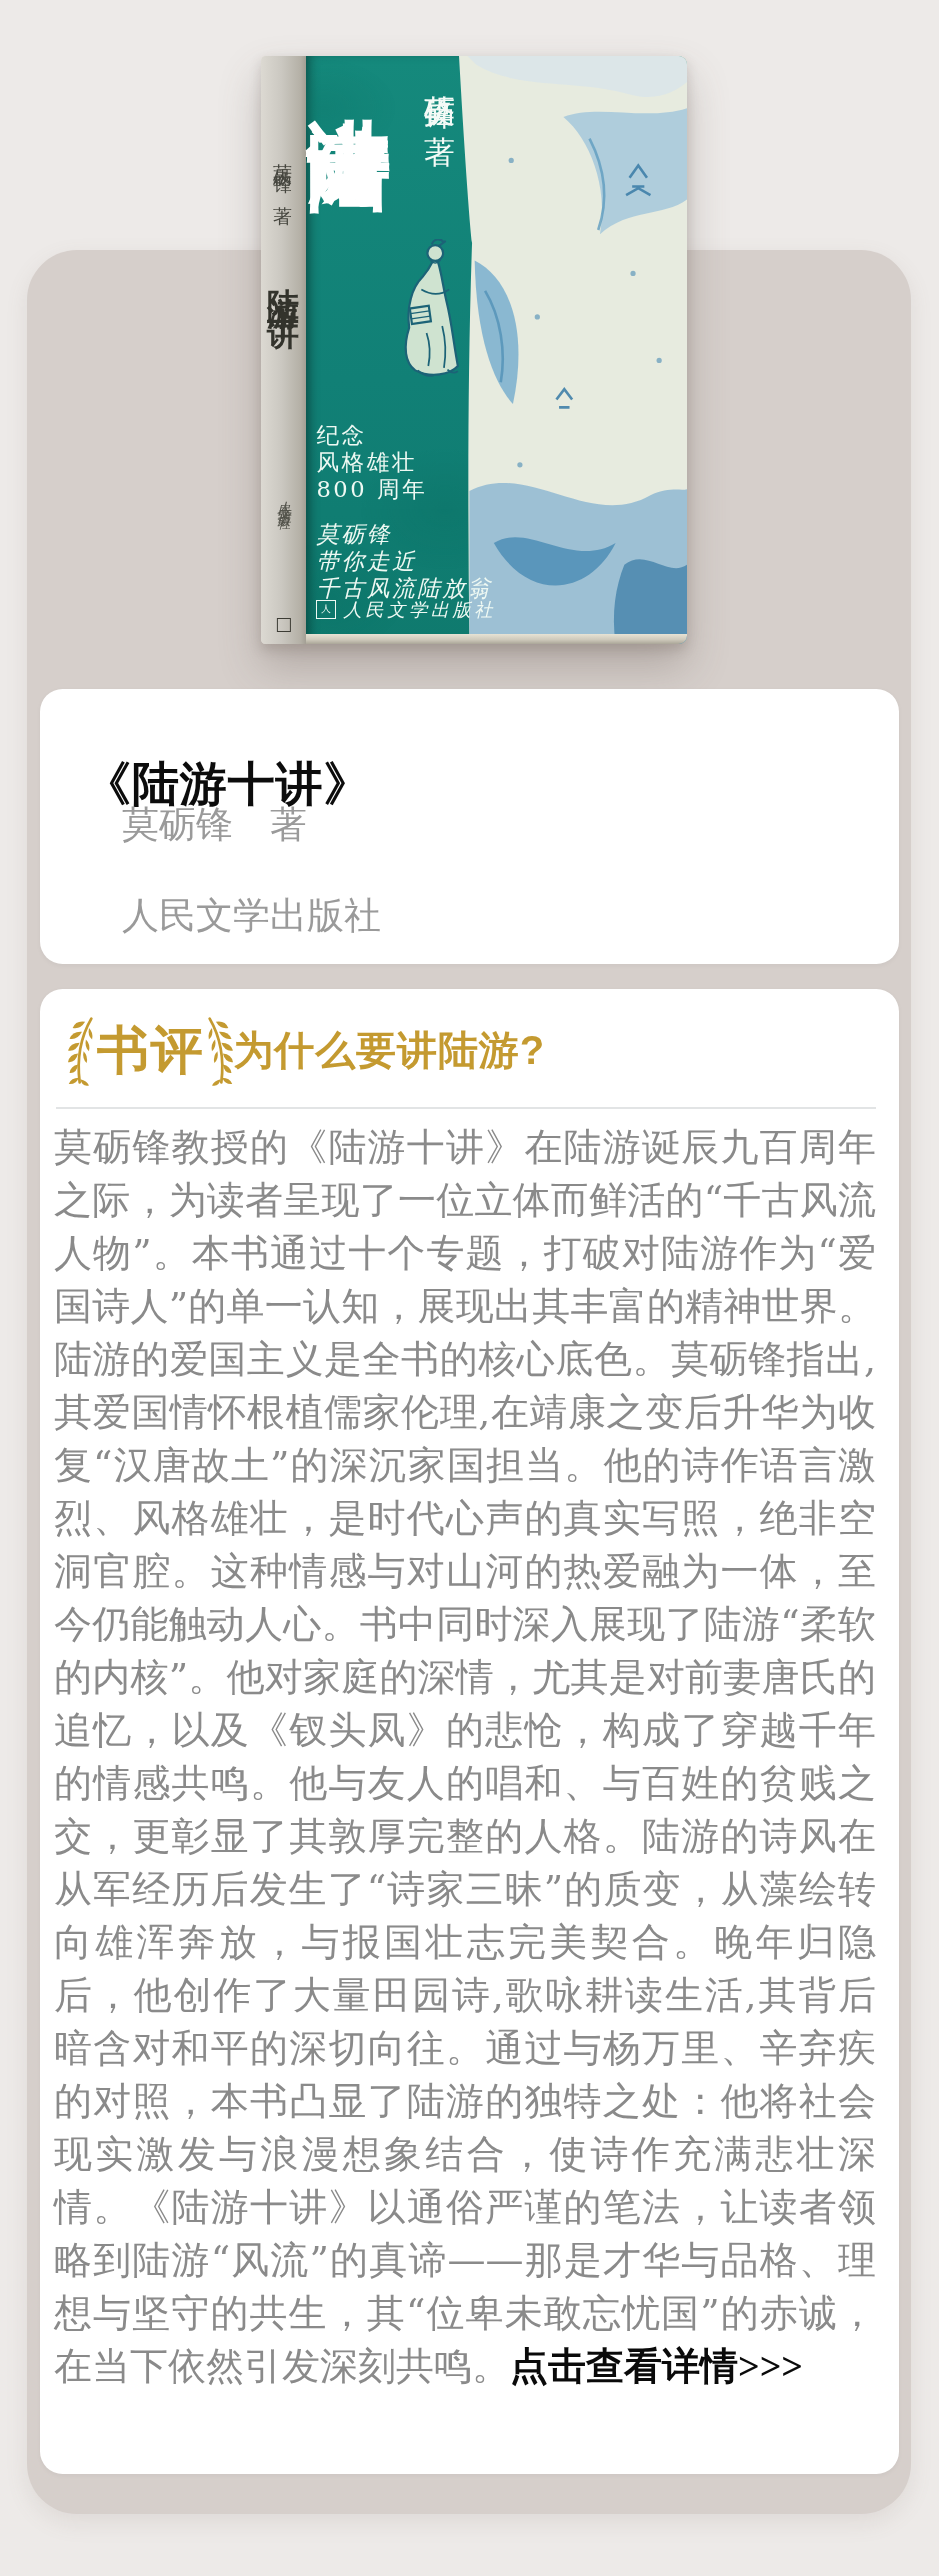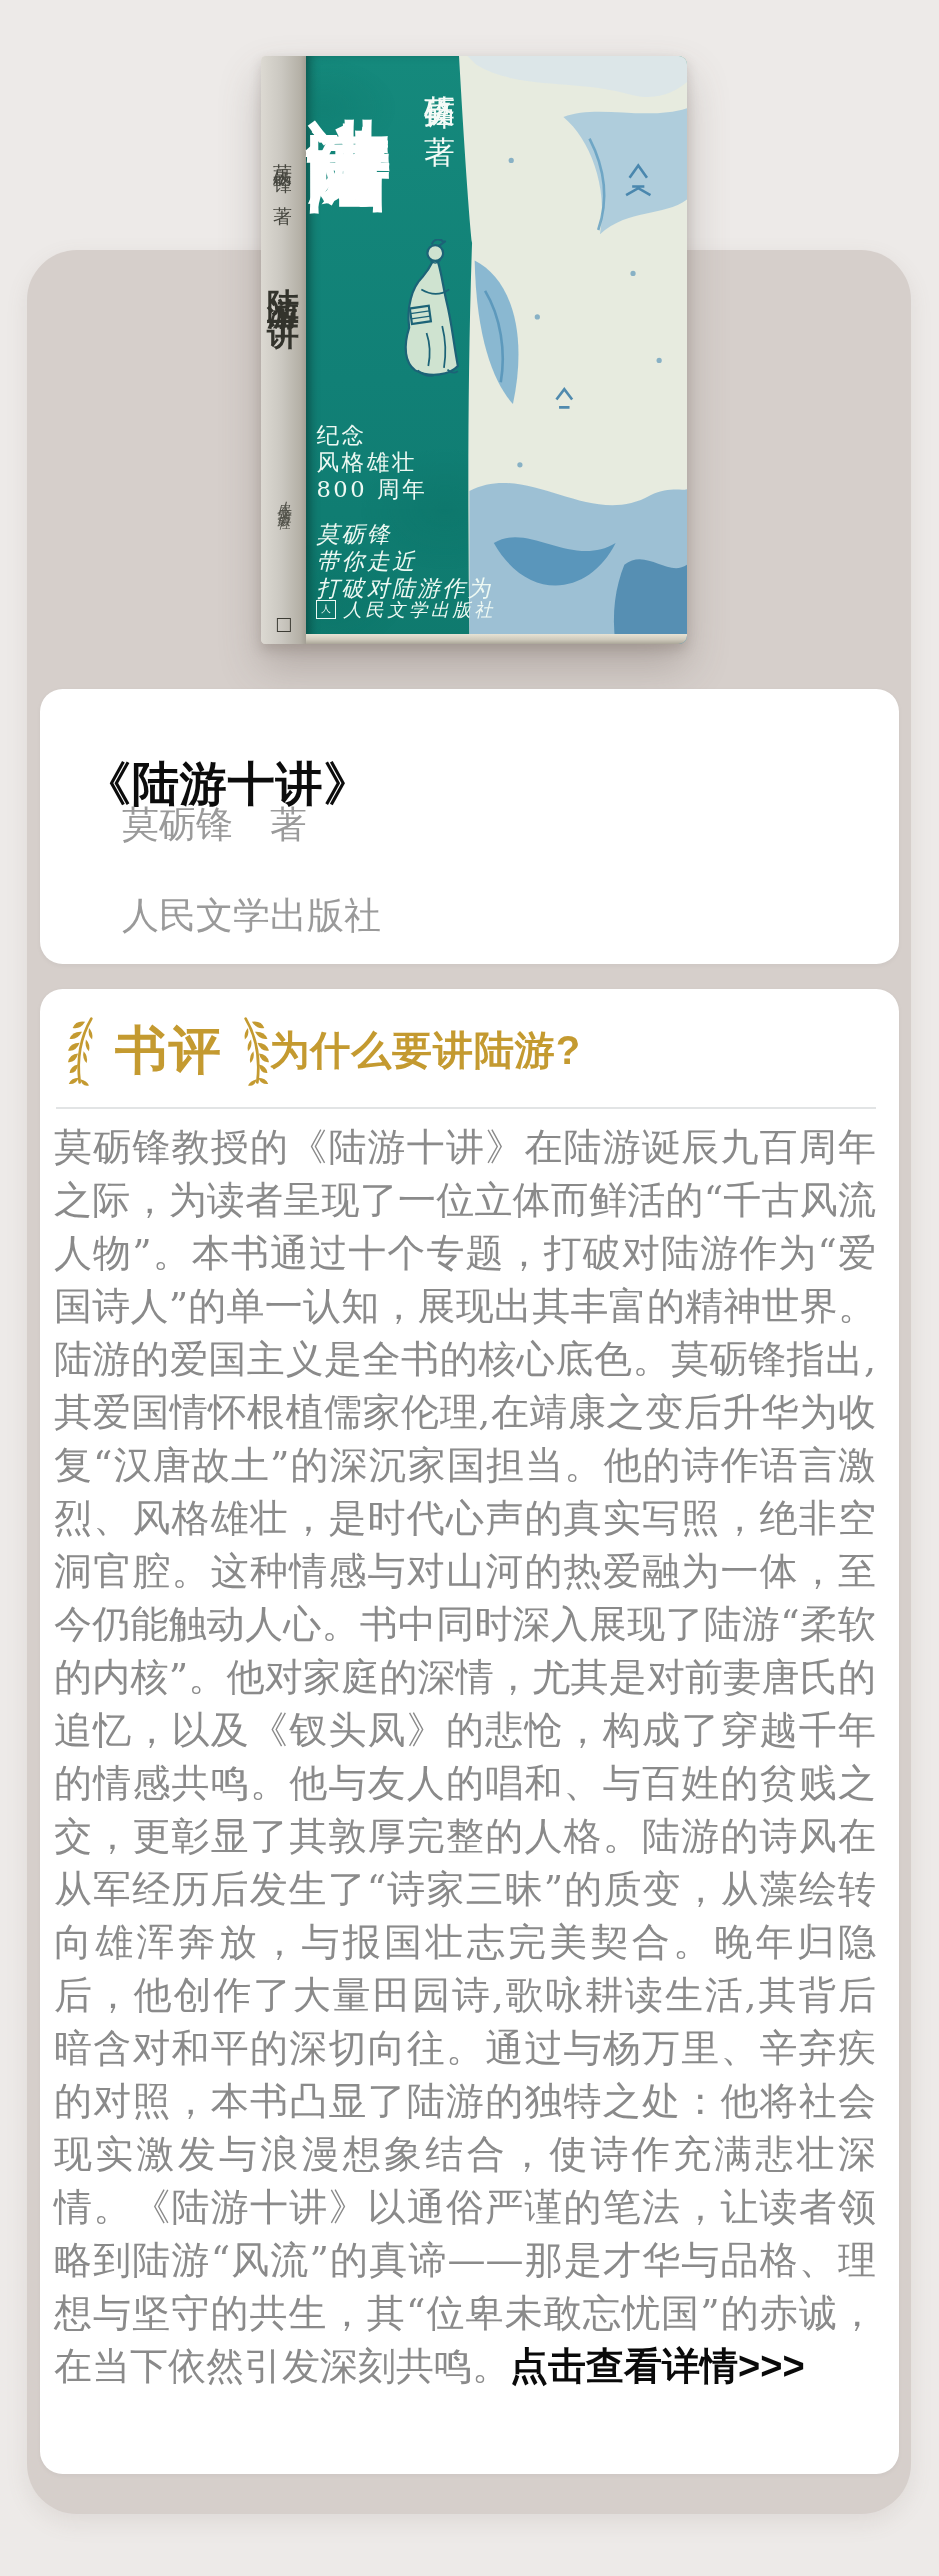--- a/index.html
+++ b/index.html
@@ -62,28 +62,28 @@
   .card{position:absolute;left:40px;width:859px;background:#ffffff;border-radius:22.6px;
     box-shadow:0 1.7px 5.2px rgba(0,0,0,.04);}
   .card-info{top:689px;height:275px;}
   .info-title{position:absolute;left:44px;top:19px;font-size:47px;font-weight:700;color:#0c0c0c;letter-spacing:0.9px;margin-top:45px;}
   .info-author{position:absolute;left:82px;top:111px;font-size:37px;color:#9a9a9a;}
   .info-pub{position:absolute;left:82px;top:202px;font-size:37px;color:#9a9a9a;}
   .card-review{top:989px;height:1485px;}
   .rev-head{position:absolute;left:28px;top:22.6px;height:78px;display:flex;align-items:center;}
   .laurel{width:28px;height:75px;flex:0 0 28px;}
   .laurel.rt{transform:scaleX(-1);}
-  .badge-label{font-size:52px;font-weight:700;color:#c49a30;letter-spacing:1.7px;margin:0 19px;
+  .badge-label{font-size:52px;font-weight:700;color:#c49a30;letter-spacing:1.7px;margin:0 1px;
     font-family:"DejaVu Serif","Liberation Serif",serif;}
   .rev-title{font-size:40px;font-weight:700;color:#c49a30;letter-spacing:0.9px;}
   .divider{position:absolute;left:15.7px;right:22.6px;top:118px;height:1.7px;background:#e2e4e5;}
   .review-body{position:absolute;left:14px;top:132px;width:822px;margin:0;
     font-family:"DejaVu Serif","Liberation Serif",serif;
     font-size:38px;line-height:53px;color:#8a8a8a;text-align:justify;}
-  .review-body .cta{color:#0a0a0a;font-weight:700;font-family:Liberation Sans, sans-serif;}
+  .review-body .cta{color:#0a0a0a;font-weight:700;font-family:Liberation Serif, serif;}
 </style>
 </head>
 <body>
 
 <div class="panel"></div>
 
 <div class="book">
   <div class="spine">
     <div class="v s-author">莫砺锋　著</div>
     <div class="v s-title">陆游十讲</div>
@@ -135,21 +135,21 @@
 
     <div class="promo">
       <div class="grp">
         <div>纪念</div>
         <div>风格雄壮</div>
         <div>800 周年</div>
       </div>
       <div class="grp">
         <div>莫砺锋</div>
         <div>带你走近</div>
-        <div>打破对陆游作为</div>
+        <div>千古风流陆放翁</div>
       </div>
     </div>
 
     <div class="pub-row">
       <div class="pub-logo">人</div>
       <div class="pub-name">人民文学出版社</div>
     </div>
     <div class="pages"></div>
   </div>
 </div>

